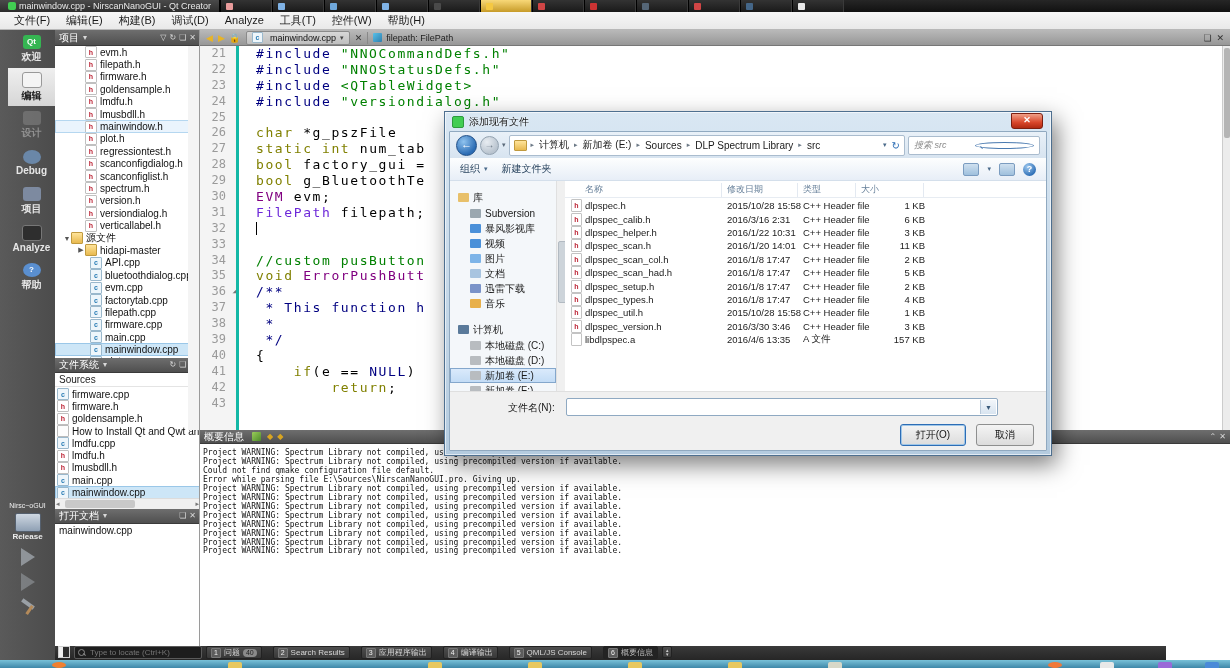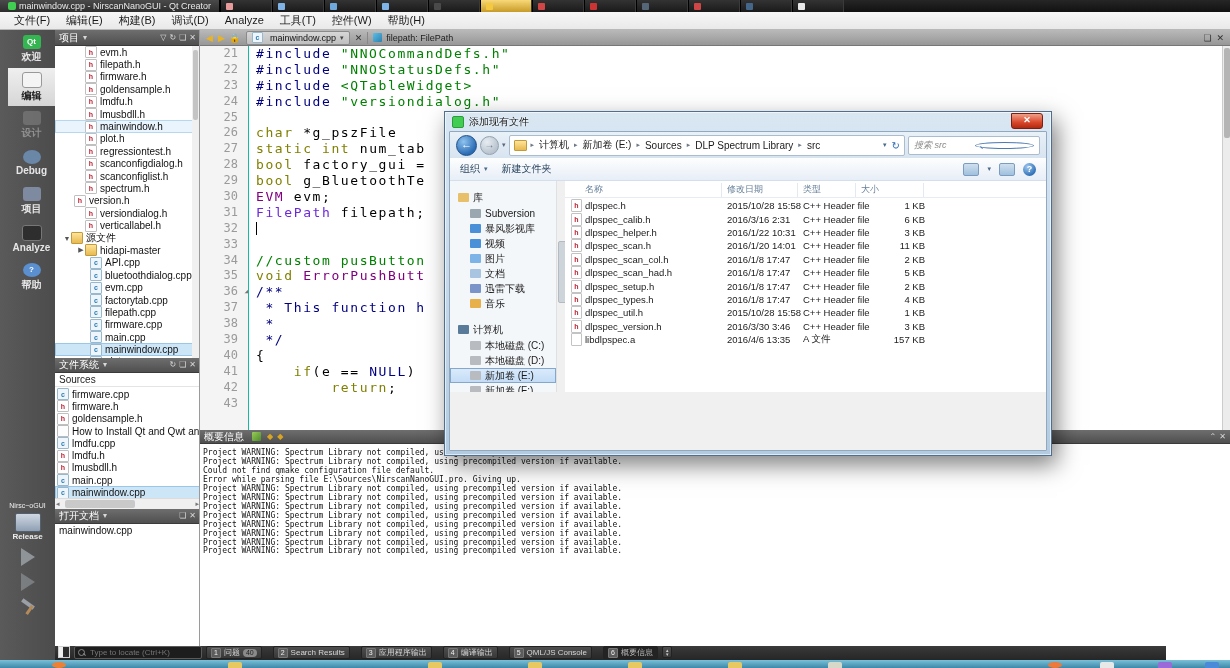--- a/index.html
+++ b/index.html
@@ -71,21 +71,21 @@
   .mini-scroll .mthumb{position:absolute;left:1px;width:5px;background:#c4c4c4;border-radius:2px;}
   
   #ed-toolbar{left:200px;top:30px;width:1030px;height:16px;background:linear-gradient(#b9b9b9,#979797);border-bottom:1px solid #777;display:flex;align-items:center;gap:5px;padding:0 6px;box-sizing:border-box;z-index:4;}
   .ed-nav{color:#e8b426;font-size:9px;}
   .ed-lock{color:#555;font-size:9px;}
   #ed-tabsel{background:linear-gradient(#d7d7d7,#bfbfbf);border:1px solid #8a8a8a;border-radius:2px;height:12px;display:flex;align-items:center;gap:4px;padding:0 5px;font-size:9px;color:#111;}
   #ed-close{color:#333;font-size:9px;}
   #ed-symbol{display:flex;align-items:flex-start;gap:4px;font-size:9px;color:#222;}
   .pencil{width:9px;height:9px;background:linear-gradient(135deg,#59c0e8,#2e7fae);border-radius:1px;}
   #ed-toolbar .right-icons{margin-left:auto;display:flex;gap:5px;font-size:9px;color:#333;}
-  #gutter{left:200px;top:46px;width:48px;height:384px;background:#f4f4f4;border-right:1px solid #14b8a6;overflow:hidden;z-index:1;}
+  #gutter{left:188px;top:46px;width:48px;height:384px;background:#f4f4f4;border-right:3px solid #14b8a6;overflow:hidden;z-index:1;}
   .gn{height:15.9px;font:12px "DejaVu Sans Mono",monospace;color:#9a9a9a;text-align:right;padding-right:10px;position:relative;}
   .gn .fold{position:absolute;right:0;top:3px;font-size:6px;color:#777;}
   #code{left:256px;top:46px;width:966px;height:384px;background:#fff;overflow:hidden;z-index:1;}
   .cl{height:15.9px;font:13px "DejaVu Sans Mono",monospace;letter-spacing:1.6px;white-space:pre;}
   .caret{display:inline-block;width:1px;height:13px;background:#000;vertical-align:-2px;}
   #ed-scroll{left:1222px;top:46px;width:8px;height:384px;background:#ececec;border-left:1px solid #ccc;z-index:1;}
   #ed-scroll .thumb{position:absolute;left:1px;top:2px;width:6px;height:90px;background:#b5b5b5;border-radius:2px;}
   #codebg{left:248px;top:46px;width:982px;height:384px;background:#fff;}
   
   #out-header{left:200px;top:430px;width:1030px;height:14px;z-index:6;}
@@ -281,21 +281,21 @@
       <div class="trow" style="padding-left:30px"><span class="fico h">h</span>firmware.h</div>
       <div class="trow" style="padding-left:30px"><span class="fico h">h</span>goldensample.h</div>
       <div class="trow" style="padding-left:30px"><span class="fico h">h</span>lmdfu.h</div>
       <div class="trow" style="padding-left:30px"><span class="fico h">h</span>lmusbdll.h</div>
       <div class="trow hov" style="padding-left:30px"><span class="fico h">h</span>mainwindow.h</div>
       <div class="trow" style="padding-left:30px"><span class="fico h">h</span>plot.h</div>
       <div class="trow" style="padding-left:30px"><span class="fico h">h</span>regressiontest.h</div>
       <div class="trow" style="padding-left:30px"><span class="fico h">h</span>scanconfigdialog.h</div>
       <div class="trow" style="padding-left:30px"><span class="fico h">h</span>scanconfiglist.h</div>
       <div class="trow" style="padding-left:30px"><span class="fico h">h</span>spectrum.h</div>
-      <div class="trow" style="padding-left:19px"><span class="fico h">h</span>version.h</div>
+      <div class="trow" style="padding-left:30px"><span class="fico h">h</span>version.h</div>
       <div class="trow" style="padding-left:30px"><span class="fico h">h</span>versiondialog.h</div>
       <div class="trow" style="padding-left:30px"><span class="fico h">h</span>verticallabel.h</div>
       <div class="trow" style="padding-left:8px"><span class="arrow">▼</span><span class="fico folder"></span>源文件</div>
       <div class="trow" style="padding-left:22px"><span class="arrow">▶</span><span class="fico folder"></span>hidapi-master</div>
       <div class="trow" style="padding-left:35px"><span class="fico cpp">c</span>API.cpp</div>
       <div class="trow" style="padding-left:35px"><span class="fico cpp">c</span>bluetoothdialog.cpp</div>
       <div class="trow" style="padding-left:35px"><span class="fico cpp">c</span>evm.cpp</div>
       <div class="trow" style="padding-left:35px"><span class="fico cpp">c</span>factorytab.cpp</div>
       <div class="trow" style="padding-left:35px"><span class="fico cpp">c</span>filepath.cpp</div>
       <div class="trow" style="padding-left:35px"><span class="fico cpp">c</span>firmware.cpp</div>
@@ -690,16 +690,24 @@
             </div>
             <div class="frow" style="top:152px">
      <span class="ficon" style="color:transparent;"></span>
      <span class="fname">libdlpspec.a</span>
      <span class="fdate">2016/4/6 13:35</span>
      <span class="ftype">A 文件</span>
      <span class="fsize">157 KB</span>
             </div>
           </div>
       </div>
+      <div id="dlg-bottom">
+        <span id="fn-label">文件名(N):</span>
+        <div id="fn-combo">
+          <div class="cbar">▼</div>
+        </div>
+        <div id="btn-open">打开(O)</div>
+        <div id="btn-cancel">取消</div>
+      </div>
     </div>
   </div>
 
 </div>
 
 </body></html>

